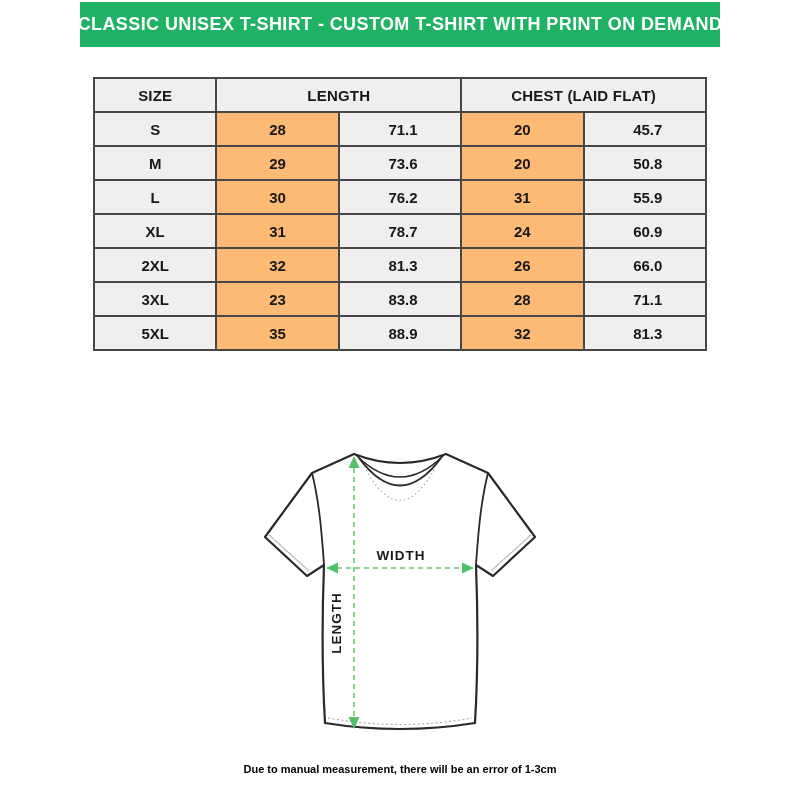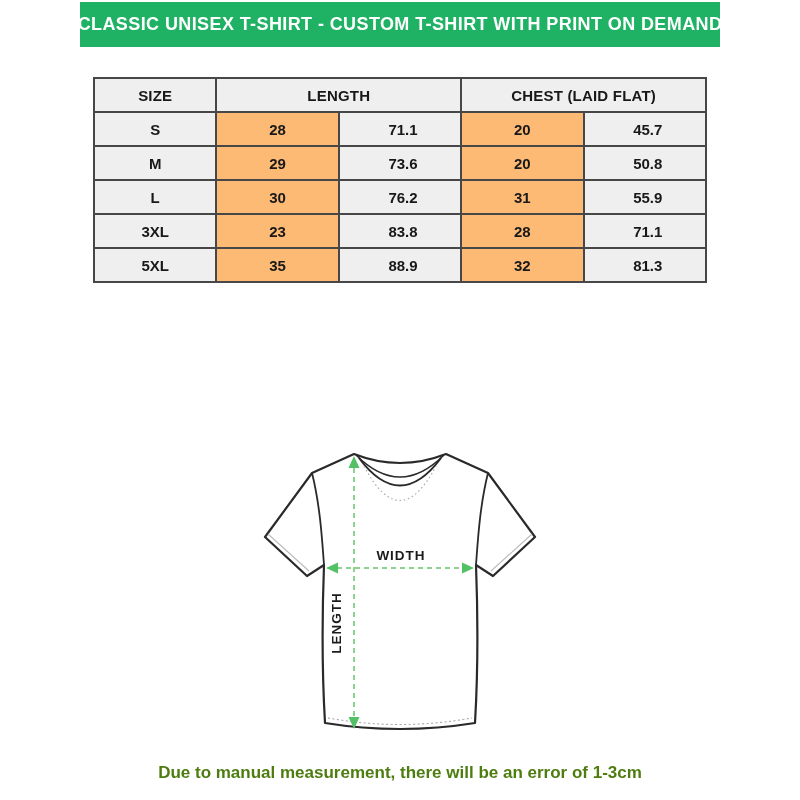--- a/index.html
+++ b/index.html
@@ -24,21 +24,21 @@
     font-size:15px; color:#181818;
   }
   .size-table th { background:#efefef; font-weight:700; letter-spacing:.2px; }
   .size-table td { font-weight:600; }
   .size-table td.c-size { background:#efefef; font-weight:700; }
   .size-table td.c-cm   { background:#efefef;padding-left:6px; }
   .size-table td.c-in   { background:#fdba74; }
   .diagram { position:absolute; left:250px; top:440px; width:300px; height:300px; }
   .footer-note {
     position:absolute; left:0; top:763px; width:800px;
-    text-align:center; font-weight:700; font-size:17px; color:#4d7c0f;
+    text-align:center; font-weight:700; font-size:11px; color:#000000;
   }
 </style>
 </head>
 <body>
 
 <div class="page">
 
   <header class="banner">
     <span>CLASSIC UNISEX T-SHIRT - CUSTOM T-SHIRT WITH PRINT ON DEMAND</span>
   </header>
@@ -72,20 +72,34 @@
         <td class="c-cm">73.6</td>
         <td class="c-in">20</td>
         <td class="c-cm">50.8</td>
       </tr>
       <tr>
         <td class="c-size">L</td>
         <td class="c-in">30</td>
         <td class="c-cm">76.2</td>
         <td class="c-in">31</td>
         <td class="c-cm">55.9</td>
+      </tr>
+      <tr>
+        <td class="c-size">XL</td>
+        <td class="c-in">31</td>
+        <td class="c-cm">78.7</td>
+        <td class="c-in">24</td>
+        <td class="c-cm">60.9</td>
+      </tr>
+      <tr>
+        <td class="c-size">2XL</td>
+        <td class="c-in">32</td>
+        <td class="c-cm">81.3</td>
+        <td class="c-in">26</td>
+        <td class="c-cm">66.0</td>
       </tr>
       <tr>
         <td class="c-size">3XL</td>
         <td class="c-in">23</td>
         <td class="c-cm">83.8</td>
         <td class="c-in">28</td>
         <td class="c-cm">71.1</td>
       </tr>
       <tr>
         <td class="c-size">5XL</td>

